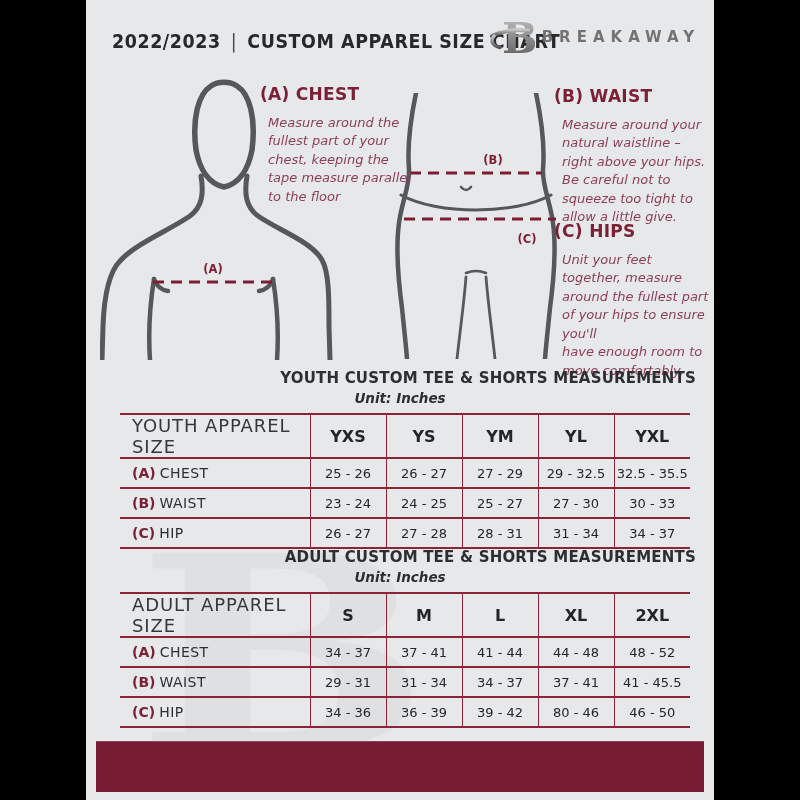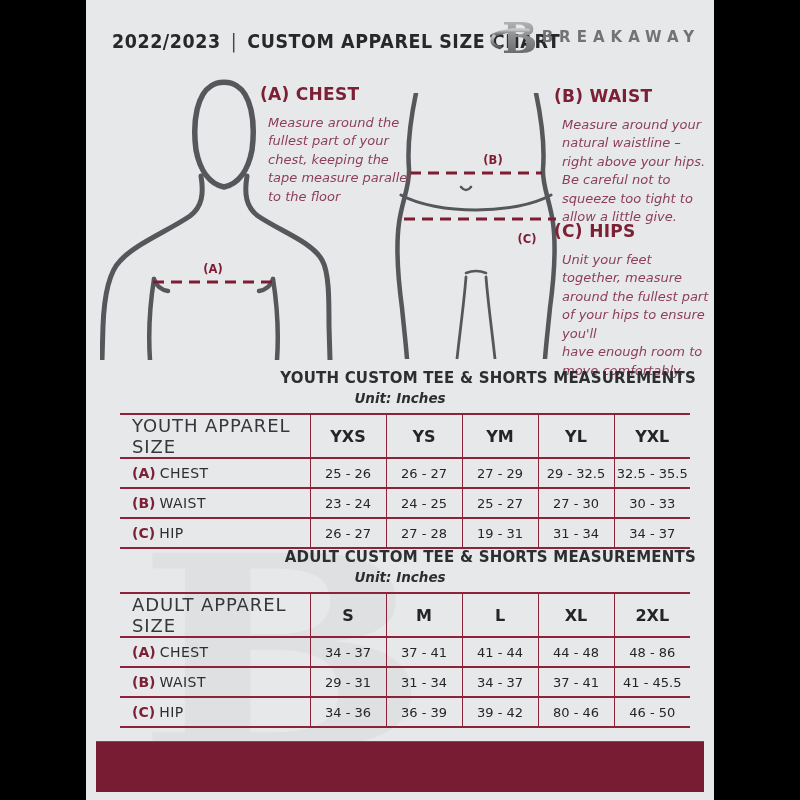--- a/index.html
+++ b/index.html
@@ -176,21 +176,21 @@
         <td>23 - 24</td>
         <td>24 - 25</td>
         <td>25 - 27</td>
         <td>27 - 30</td>
         <td>30 - 33</td>
       </tr>
       <tr>
         <td class="lbl row-label"><b>(C)</b> <span>HIP</span></td>
         <td>26 - 27</td>
         <td>27 - 28</td>
-        <td>19 - 31</td>
+        <td>28 - 31</td>
         <td>31 - 34</td>
         <td>34 - 37</td>
       </tr>
     </tbody>
       </table>
 
     <div class="section-title at-title">ADULT CUSTOM TEE &amp; SHORTS MEASUREMENTS</div>
     <div class="section-unit at-unit">Unit: Inches</div>
 
     <table class="size-table tbl-adult">
@@ -210,21 +210,21 @@
         <td>L</td>
         <td>XL</td>
         <td>2XL</td>
       </tr>
       <tr>
         <td class="lbl row-label"><b>(A)</b> <span>CHEST</span></td>
         <td>34 - 37</td>
         <td>37 - 41</td>
         <td>41 - 44</td>
         <td>44 - 48</td>
-        <td>48 - 86</td>
+        <td>48 - 52</td>
       </tr>
       <tr>
         <td class="lbl row-label"><b>(B)</b> <span>WAIST</span></td>
         <td>29 - 31</td>
         <td>31 - 34</td>
         <td>34 - 37</td>
         <td>37 - 41</td>
         <td>41 - 45.5</td>
       </tr>
       <tr>

